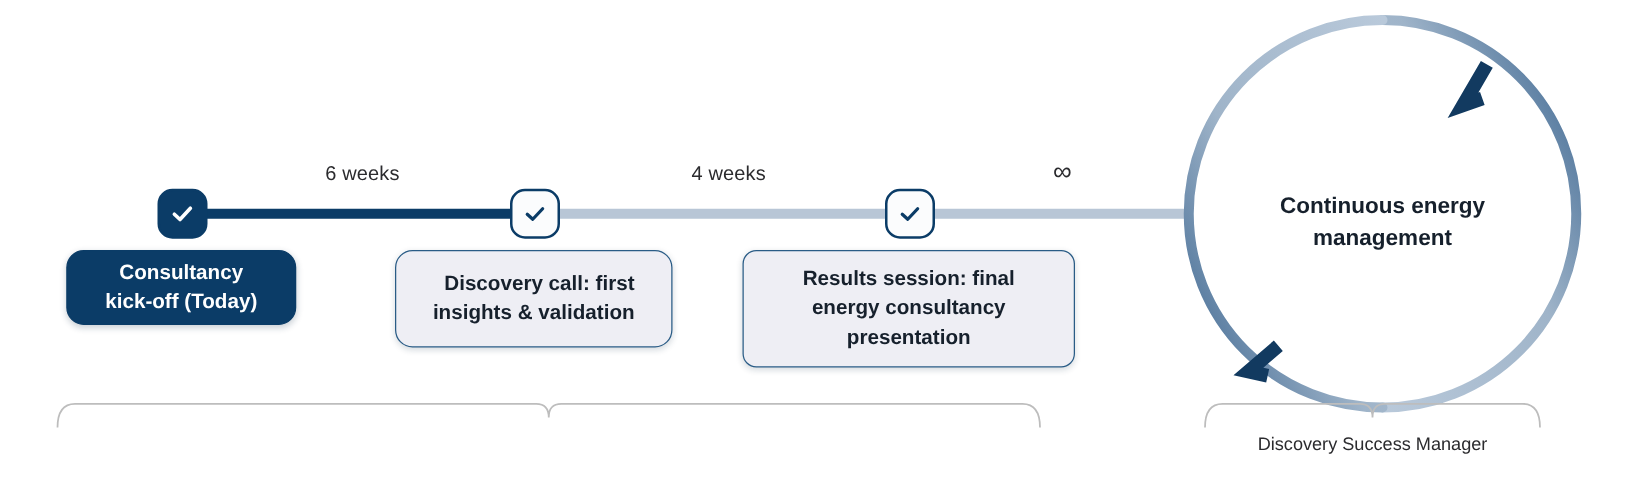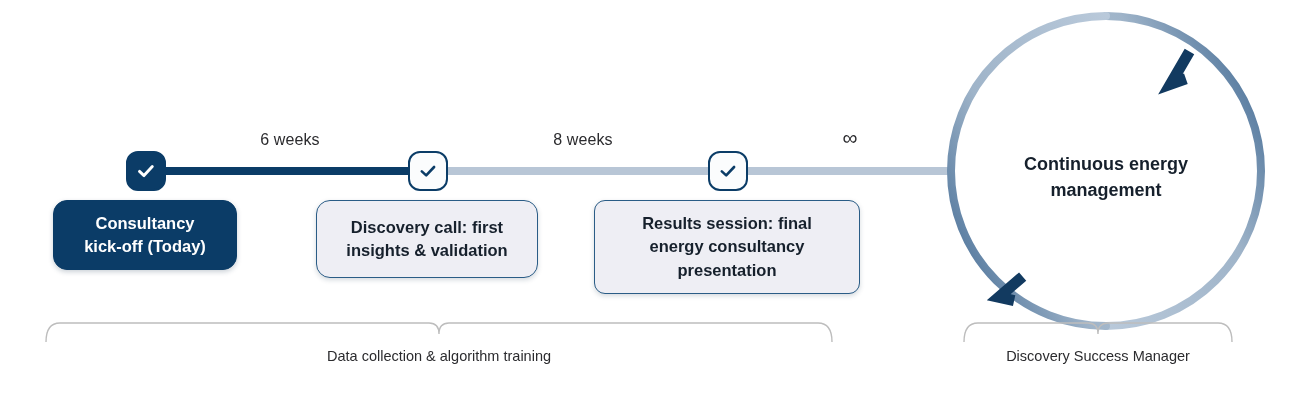--- a/index.html
+++ b/index.html
@@ -142,28 +142,28 @@
   <div class="node node-open" style="left:708px; top:151px;">
     <span>
       <svg width="22" height="22" viewBox="0 0 22 22" aria-hidden="true">
         <path d="M4.8 11.4 L9.2 15.4 L17.1 7.0" fill="none" stroke="#0b3c67" stroke-width="2.6" stroke-linecap="round" stroke-linejoin="round"></path>
       </svg>
     </span>
   </div>
 
   <div class="interval" style="left:215px; top:131px; width:150px;">6 weeks</div>
 
-  <div class="interval" style="left:508px; top:131px; width:150px;">8 weeks</div>
+  <div class="interval" style="left:508px; top:131px; width:150px;">4 weeks</div>
 
   <div class="interval interval-inf" style="left:790px; top:130px; width:120px;">∞</div>
 
-  <div class="card card-primary" style="left: 53px; top: 200px; width: 184px; height: 70px; white-space: pre-line;">Consultancy
+  <div class="card card-primary" style="left: 53px; top: 200px; width: 184px; height: 60px; white-space: pre-line;">Consultancy
 kick-off (Today)</div>
 
-  <div class="card card-muted" style="left: 316px; top: 200px; width: 222px; height: 78px; white-space: pre-line;">Discovery call: first
+  <div class="card card-muted" style="left: 316px; top: 200px; width: 222px; height: 78px; white-space: pre-line; text-align: right;">Discovery call: first
 insights &amp; validation</div>
 
   <div class="card card-muted" style="left: 594px; top: 200px; width: 266px; height: 94px; white-space: pre-line; border-radius: 11px;">Results session: final
 energy consultancy
 presentation</div>
 
   <svg style="position:absolute; left:940px; top:8px;" width="332" height="326" viewBox="0 0 332 326">
     <defs>
       <linearGradient id="arcTopGrad" x1="0" y1="1" x2="1" y2="0">
         <stop offset="0%" stop-color="#b9c9da"></stop>
@@ -186,21 +186,20 @@
     <path d="M 84 270 L 58 288 L 73 293" fill="none" stroke="#123a60" stroke-width="11" stroke-linejoin="miter" stroke-linecap="butt" transform="rotate(-6 70 282)"></path>
   </svg>
 
   <div class="cycle-label" style="left: 1012px; top: 152px; width: 188px; white-space: pre-line;">Continuous energy
 management</div>
 
   <svg style="position:absolute; left:44px; top:320px;" width="790" height="24" viewBox="0 0 790 24">
     <path d="M 2 22 Q 2 3 16 3 L 385 3 Q 395 3 395 14 Q 395 3 405 3 L 774 3 Q 788 3 788 22" fill="none" stroke="#bdbdbd" stroke-width="1.4"></path>
   </svg>
 
-  <div class="bracket-caption" style="left:239px; top:348px; width:400px;">Data collection &amp; algorithm training</div>
 
   <svg style="position:absolute; left:962px; top:320px;" width="272" height="24" viewBox="0 0 272 24">
     <path d="M 2 22 Q 2 3 16 3 L 126 3 Q 136 3 136 14 Q 136 3 146 3 L 256 3 Q 270 3 270 22" fill="none" stroke="#bdbdbd" stroke-width="1.4"></path>
   </svg>
 
   <div class="bracket-caption" style="left:898px; top:348px; width:400px;">Discovery Success Manager</div>
 
 </div>
 
 </body></html>

